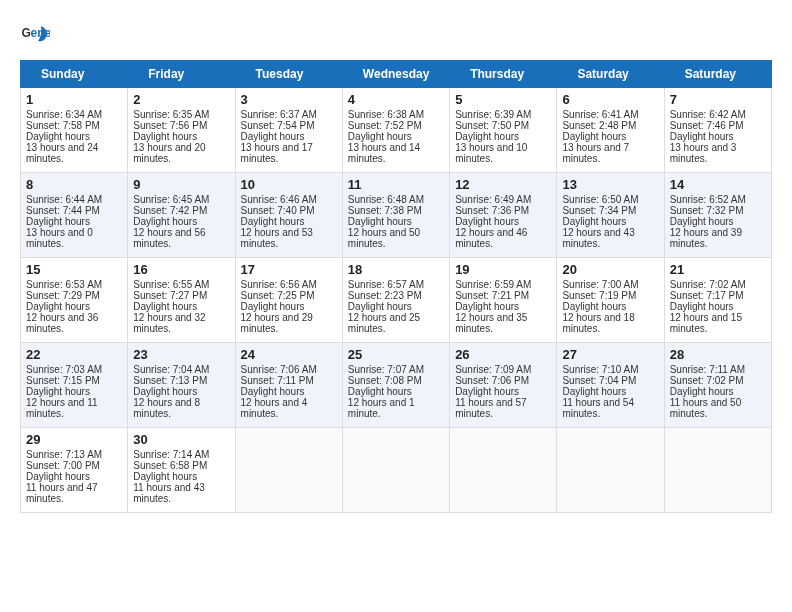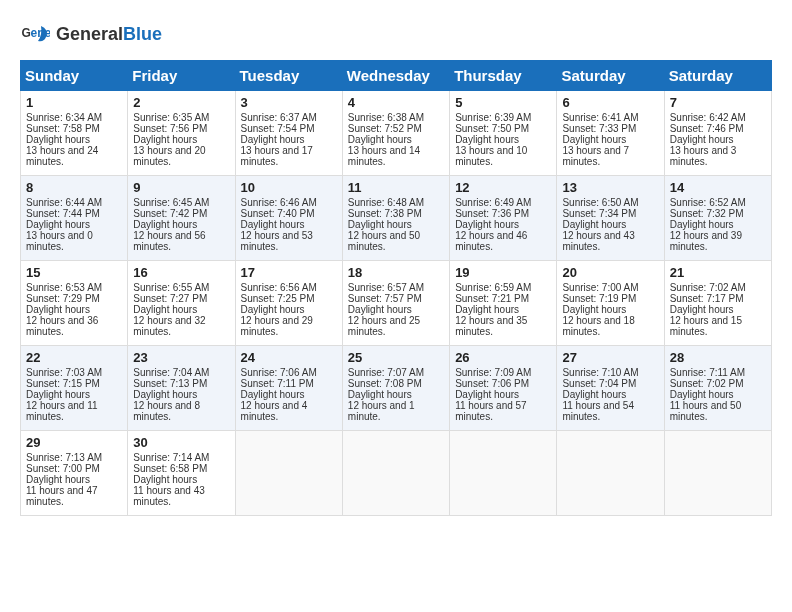--- a/index.html
+++ b/index.html
@@ -47,23 +47,23 @@
       color: #555;
     }
     table {
       width: 100%;
       border-collapse: collapse;
       table-layout: fixed;
     }
     th {
       background-color: #1a6fbb;
       color: #fff;
-      font-size: 15px;
+      font-size: 12px;
       font-weight: bold;
-      padding: 6px 4px;
+      padding: 6px 20px;
       text-align: left;
       border: 1px solid #1a6fbb;
     }
     td {
       border: 1px solid #ddd;
       vertical-align: top;
       padding: 4px 5px;
       font-size: 10px;
       color: #333;
       height: 85px;
@@ -86,23 +86,20 @@
 </head>
 <body>
 
 <div class="header">
   <div class="logo">
     <svg class="logo-icon" viewBox="0 0 40 40">
       <text x="2" y="22" font-size="16" font-weight="bold" fill="#333">G</text>
       <text x="14" y="22" font-size="16" font-weight="bold" fill="#1a6fbb">eneral</text>
       <path d="M 28 8 Q 38 12 35 22 Q 32 30 24 28 Q 30 20 28 8 Z" fill="#1a6fbb"></path>
     </svg>
-    <div class="logo-text">
-      <div>General<span>Blue</span></div>
-    </div>
   </div>
   <div class="title-block">
     <div class="month-title"></div>
     <div class="location"></div>
   </div>
 </div>
 
 <table>
   <thead>
     <tr>
@@ -148,21 +145,21 @@
         <td>
         <span class="day-num">5</span>
         <span>Sunrise: 6:39 AM</span><br>
         <span>Sunset: 7:50 PM</span><br>
         <span>Daylight hours</span><br>
         <span>13 hours and 10 minutes.</span>
       </td>
         <td>
         <span class="day-num">6</span>
         <span>Sunrise: 6:41 AM</span><br>
-        <span>Sunset: 7:33 PM</span><br>
+        <span>Sunset: 2:48 PM</span><br>
         <span>Daylight hours</span><br>
         <span>13 hours and 7 minutes.</span>
       </td>
         <td>
         <span class="day-num">7</span>
         <span>Sunrise: 6:42 AM</span><br>
         <span>Sunset: 7:46 PM</span><br>
         <span>Daylight hours</span><br>
         <span>13 hours and 3 minutes.</span>
       </td>
@@ -236,21 +233,21 @@
         <td>
         <span class="day-num">17</span>
         <span>Sunrise: 6:56 AM</span><br>
         <span>Sunset: 7:25 PM</span><br>
         <span>Daylight hours</span><br>
         <span>12 hours and 29 minutes.</span>
       </td>
         <td>
         <span class="day-num">18</span>
         <span>Sunrise: 6:57 AM</span><br>
-        <span>Sunset: 7:57 PM</span><br>
+        <span>Sunset: 2:23 PM</span><br>
         <span>Daylight hours</span><br>
         <span>12 hours and 25 minutes.</span>
       </td>
         <td>
         <span class="day-num">19</span>
         <span>Sunrise: 6:59 AM</span><br>
         <span>Sunset: 7:21 PM</span><br>
         <span>Daylight hours</span><br>
         <span>12 hours and 35 minutes.</span>
       </td>

